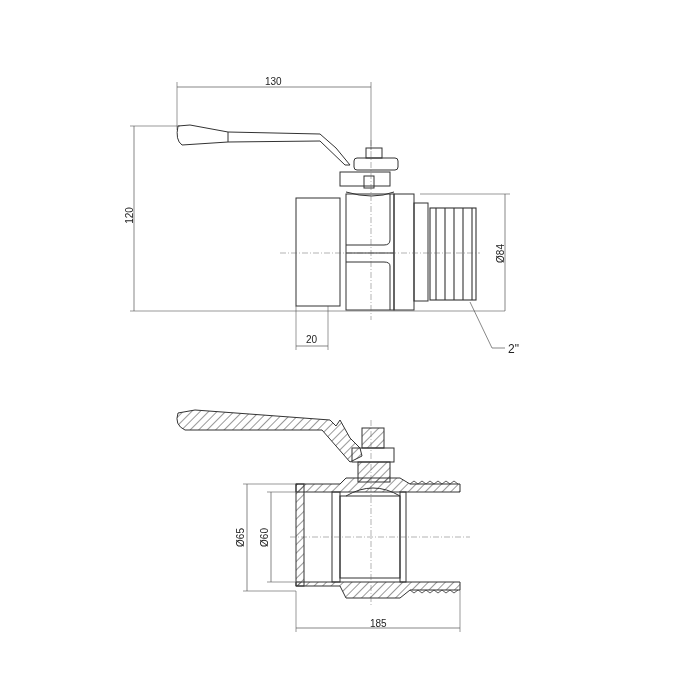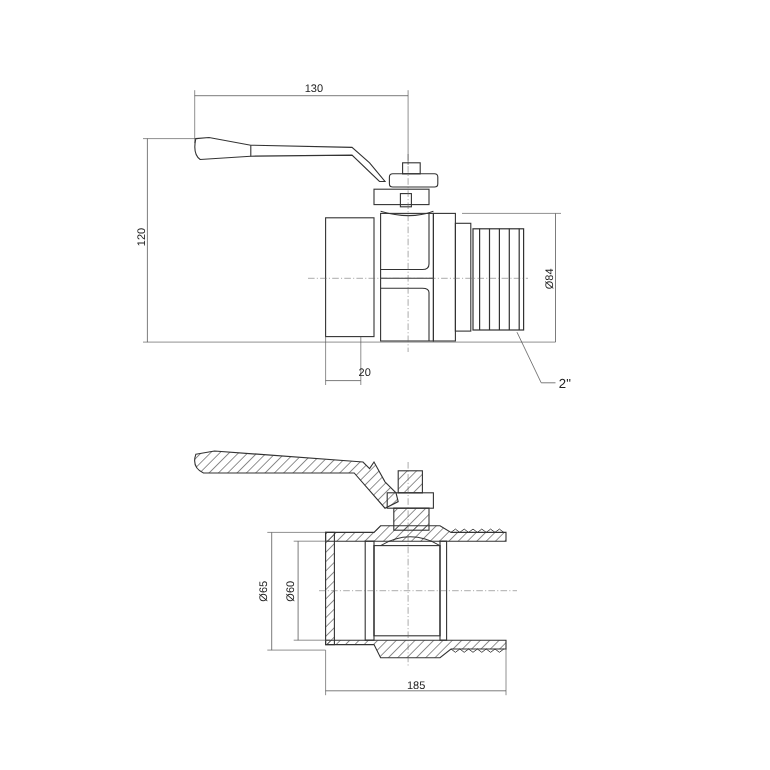--- a/index.html
+++ b/index.html
@@ -94,20 +94,20 @@
       <line x1="271" y1="492" x2="271" y2="582" stroke="#555" stroke-width="0.7"></line>
       <line x1="267" y1="492" x2="300" y2="492" stroke="#555" stroke-width="0.6"></line>
       <line x1="267" y1="582" x2="300" y2="582" stroke="#555" stroke-width="0.6"></line>
       <line x1="296" y1="591" x2="296" y2="632" stroke="#555" stroke-width="0.6"></line>
       <line x1="460" y1="590" x2="460" y2="632" stroke="#555" stroke-width="0.6"></line>
       <line x1="296" y1="628" x2="460" y2="628" stroke="#555" stroke-width="0.7"></line>
     </g>
   </g>
 </svg>
 
-<span class="lbl" style="left:277px;top:76px;">130</span>
+<span class="lbl" style="left:265px;top:76px;">130</span>
 <span class="lbl vert" style="left:121px;top:210px;">120</span>
-<span class="lbl" style="left:306px;top:334px;margin-left:20px;">20</span>
+<span class="lbl" style="left:306px;top:334px;">20</span>
 <span class="lbl vert" style="left:491px;top:248px;">Ø84</span>
 <span class="lbl" style="left:508px;top:342px;font-size:12px;">2"</span>
 <span class="lbl" style="left:370px;top:618px;">185</span>
 <span class="lbl vert" style="left:231px;top:532px;">Ø65</span>
 <span class="lbl vert" style="left:255px;top:532px;">Ø60</span>
 
 </body></html>

